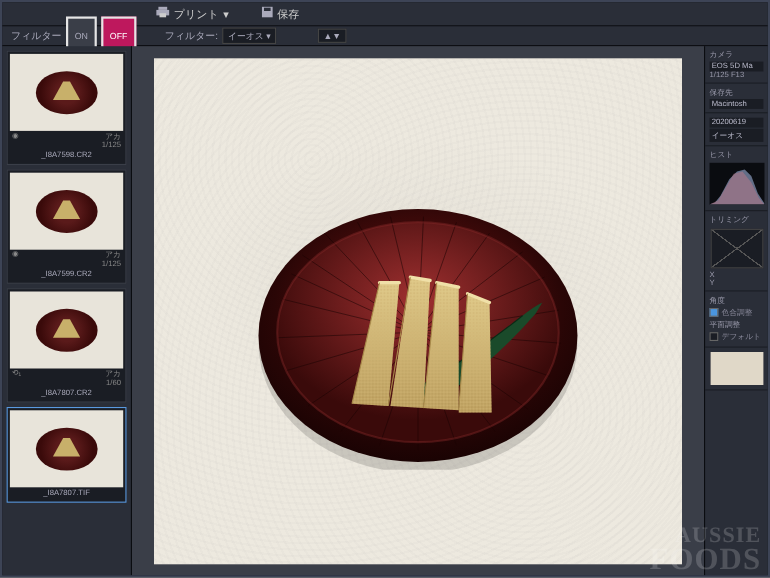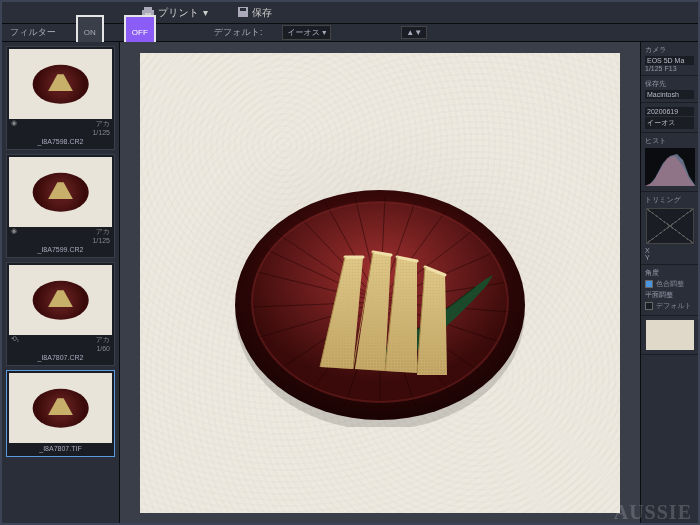--- a/index.html
+++ b/index.html
@@ -16,30 +16,30 @@
     height: 22px; background: #2a2e38;
     display: flex; align-items: center;
     padding: 0 140px;
     gap: 30px;
     border-bottom: 1px solid #0a0c10;
   }
   .toolbar-item { display: flex; align-items: center; gap: 4px; font-size: 10px; color: #ccc; justify-content: flex-end; }
   .filter-bar {
     height: 18px; background: #2a2e38;
     display: flex; align-items: center;
-    padding: 0 8px; gap: 20px;
+    padding: 0 8px; gap: 4px;
     border-bottom: 1px solid #0a0c10;
   }
   .filter-label { font-size: 9px; color: #aab; }
   .toggle-btn {
     padding: 11px 6px; font-size: 8px;
     background: #3a3e48; color: #aab;
     border: 2px solid #e5e5e5;
   }
-  .toggle-btn.off { background: #8b5cf6; color: #fff; }
+  .toggle-btn.off { background: #be185d; color: #fff; }
   .dropdown {
     background: #1a1d24; color: #aab;
     border: 1px solid #444;
     padding: 1px 4px; font-size: 8px;
   }
   .main-layout {
     display: flex;
     height: calc(100% - 40px);
   }
   .left-panel {
@@ -178,21 +178,21 @@
     </span>
     <span>保存</span>
   </div>
 </div>
 
 <div class="filter-bar">
   <span class="filter-label">フィルター</span>
   <span class="toggle-btn">ON</span>
   <span class="toggle-btn off">OFF</span>
   <span style="flex:0 0 18px"></span>
-  <span class="filter-label">デフォルト:</span>
+  <span class="filter-label">フィルター:</span>
   <span class="dropdown"><span>イーオス</span> ▾</span>
   <span style="flex:0 0 30px"></span>
   <span class="dropdown">▲▼</span>
 </div>
 
 <div class="main-layout">
 
   <div class="left-panel">
     <div class="thumb">
       <div class="thumb-img">
@@ -373,13 +373,14 @@
         </div>
     </div>
     <div class="rp-section" style="padding:2px;">
       <div class="mini-thumb"></div>
     </div>
   </div>
 </div>
 
 <div class="watermark">
   <div class="top">AUSSIE</div>
+  <div>FOODS</div>
 </div>
 
 </body></html>

